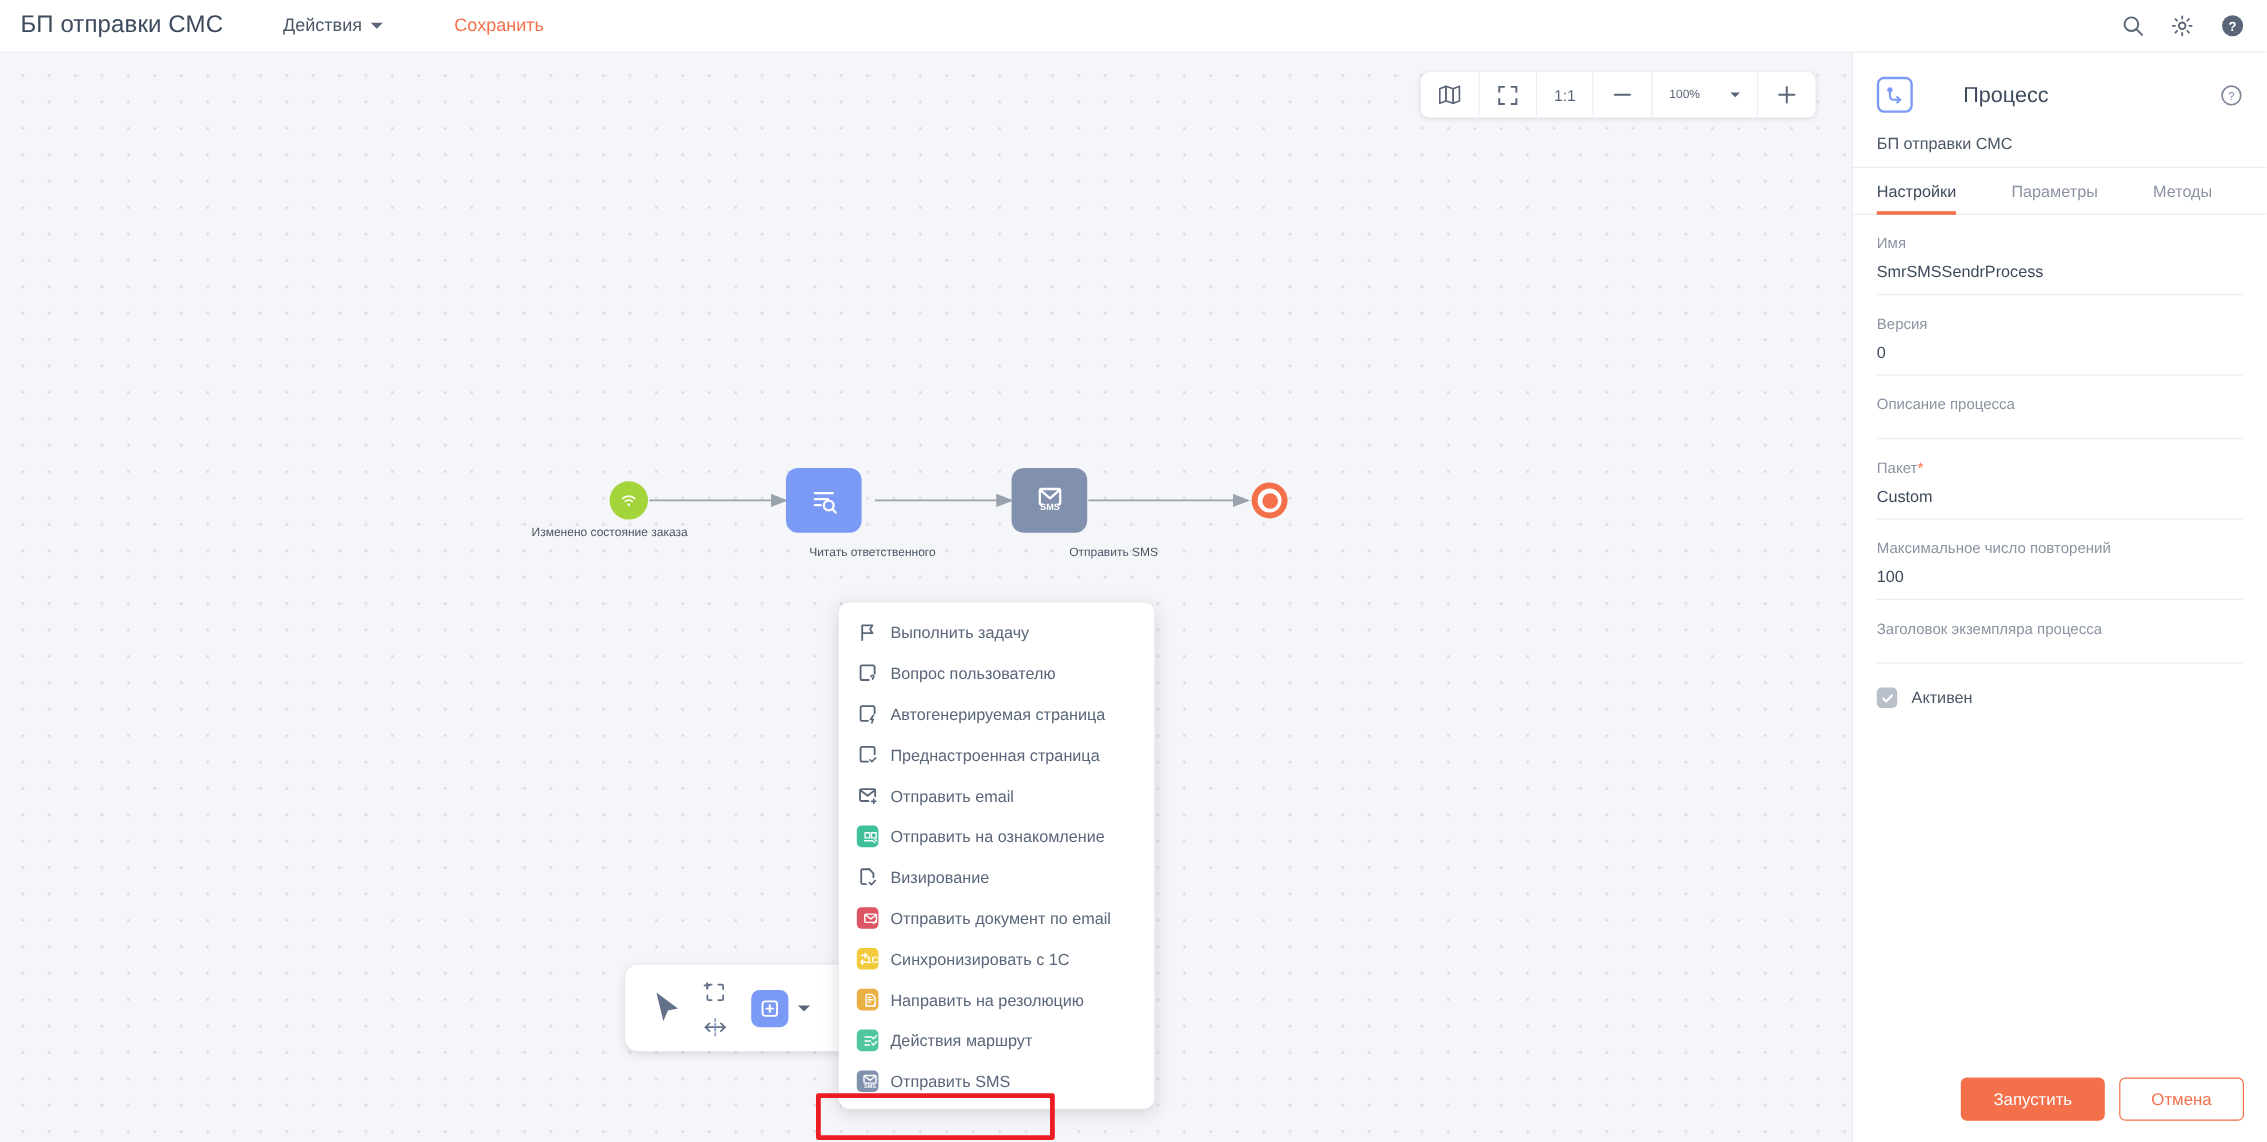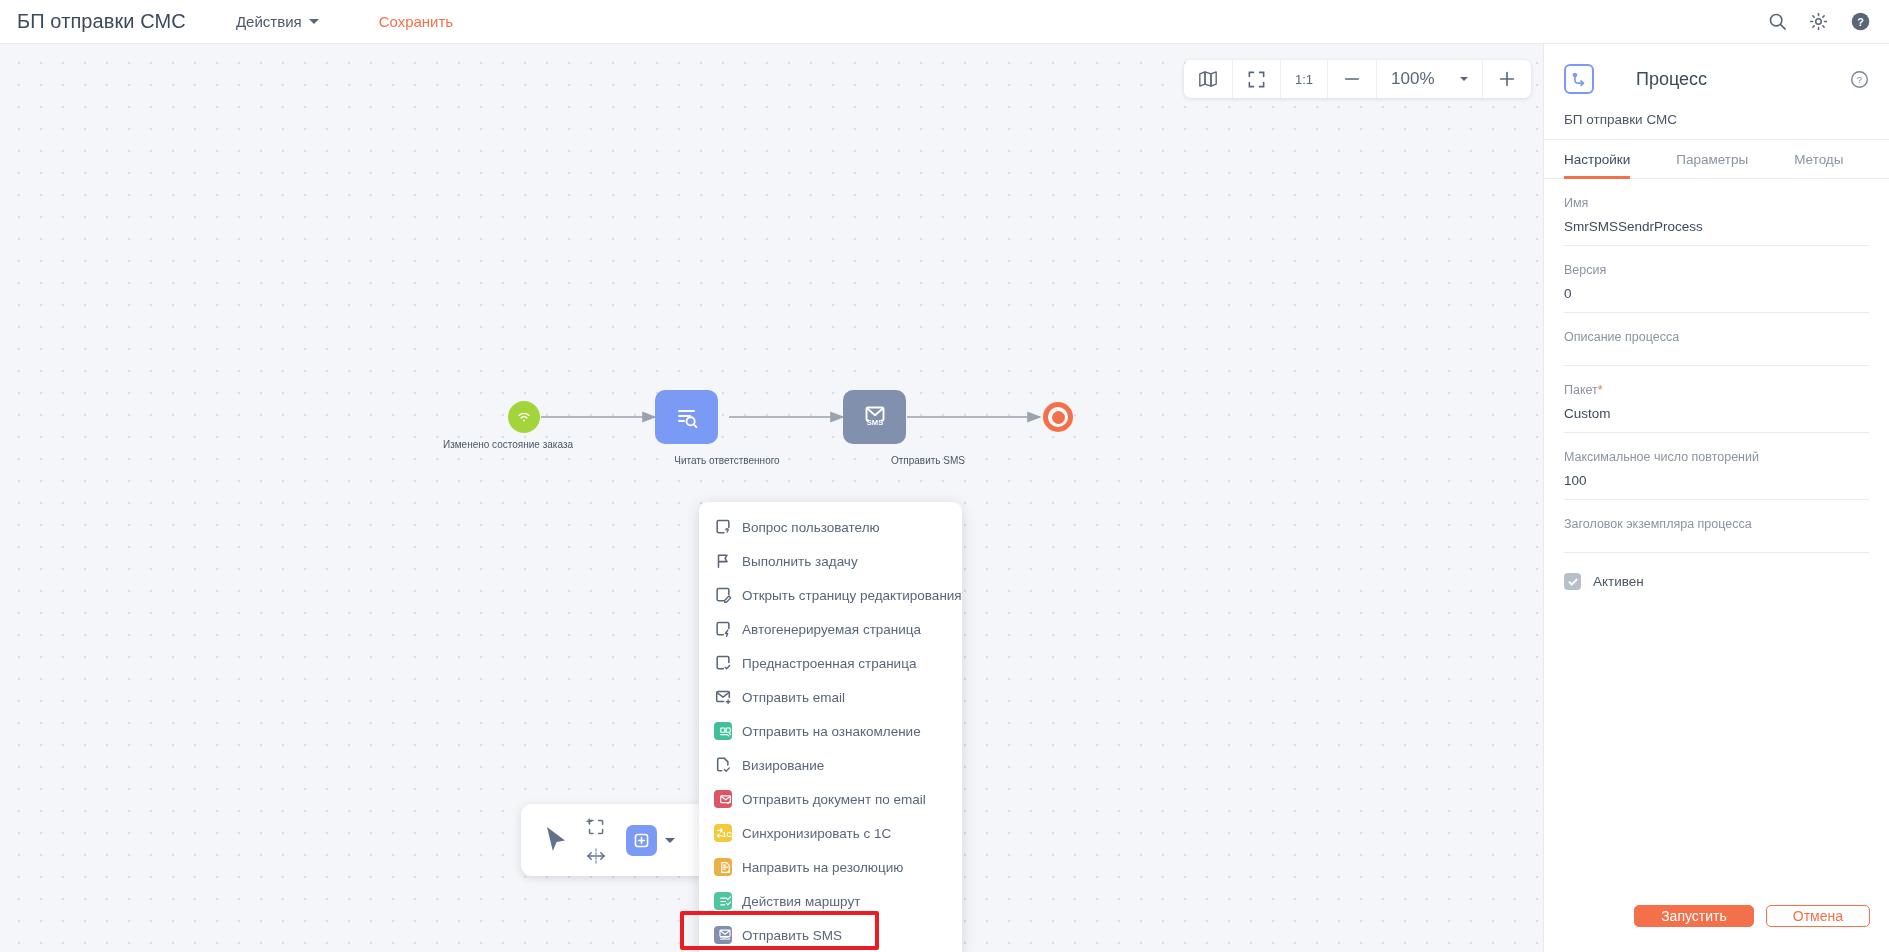--- a/index.html
+++ b/index.html
@@ -51,21 +51,21 @@
     height: 38px; background: #fff; border-radius: 7px;
     box-shadow: 0 1px 4px rgba(40,50,70,.13);
     display: flex; align-items: stretch;
   }
   .zb {
     display: flex; align-items: center; justify-content: center;
     padding: 0 14px; color: #5a6678; cursor: pointer;
     border-right: 1px solid #eceef3; font-size: 13px;
   }
   .zb:last-child { border-right: none; }
-  .zb-pct { gap: 25px; font-size: 17px; }
+  .zb-pct { gap: 25px; font-size: 10px; }
   .caret-sm {
     width: 0; height: 0; border-left: 4px solid transparent;
     border-right: 4px solid transparent; border-top: 4px solid #5a6678;
   }
 
   
   .flow { position: absolute; top: 0; left: 0; width: 1543px; height: 908px; }
   .node-label {
     position: absolute; font-size: 10px; color: #4b5666;
     text-align: center; line-height: 15px; width: 200px;
@@ -184,21 +184,21 @@
     display: flex; align-items: center; justify-content: center; color: #fff;
     cursor: pointer;
   }
   .chk-lbl { font-size: 13.5px; color: #4b5666; }
   .pnl-foot {
     position: absolute; bottom: 0; left: 0; width: 346px; height: 72px;
     background: #fff; display: flex; align-items: center;
     justify-content: flex-end; gap: 12px; padding-right: 20px;
   }
   .btn {
-    height: 22px; padding: 0 26px; border-radius: 5px; font-size: 14px;
+    height: 36px; padding: 0 26px; border-radius: 5px; font-size: 14px;
     display: flex; align-items: center; justify-content: center; cursor: pointer;
   }
   .btn-primary { background: #f4704a; color: #fff; border: 1px solid #f4704a; }
   .btn-ghost { background: #fff; color: #f4704a; border: 1px solid #f4704a; }
 </style>
 </head>
 <body>
 
 <div class="app">
 
@@ -340,45 +340,36 @@
       </span>
       <span class="ft-caret"></span>
     </div>
   </div>
 
   <div class="menu">
 
     <div class="mi">
       <span class="mi-ico">
         <svg width="18" height="18" viewBox="0 0 20 20" fill="none" stroke="#5a6678" stroke-width="1.7" stroke-linecap="round" stroke-linejoin="round">
+          <path d="M5 17V3.5h9.5l-2.2 3.6 2.2 3.6H5"></path>
+        </svg>
+      </span>
+      <span class="mi-label">Выполнить задачу</span>
+    </div>
+
+    <div class="mi">
+      <span class="mi-ico">
+        <svg width="18" height="18" viewBox="0 0 20 20" fill="none" stroke="#5a6678" stroke-width="1.7" stroke-linecap="round" stroke-linejoin="round">
           <path d="M16.5 10.6V4.2a1.5 1.5 0 0 0-1.5-1.5H5a1.5 1.5 0 0 0-1.5 1.5v10.6A1.5 1.5 0 0 0 5 16.3h6"></path>
           <path d="M13.2 13.2a1.3 1.3 0 1 1 1.5 1.3v1" stroke-width="1.5"></path>
         </svg>
       </span>
       <span class="mi-label">Вопрос пользователю</span>
     </div>
 
-    <div class="mi">
-      <span class="mi-ico">
-        <svg width="18" height="18" viewBox="0 0 20 20" fill="none" stroke="#5a6678" stroke-width="1.7" stroke-linecap="round" stroke-linejoin="round">
-          <path d="M5 17V3.5h9.5l-2.2 3.6 2.2 3.6H5"></path>
-        </svg>
-      </span>
-      <span class="mi-label">Выполнить задачу</span>
-    </div>
-
-    <div class="mi">
-      <span class="mi-ico">
-        <svg width="18" height="18" viewBox="0 0 20 20" fill="none" stroke="#5a6678" stroke-width="1.7" stroke-linecap="round" stroke-linejoin="round">
-          <path d="M16.5 9.5V4.2a1.5 1.5 0 0 0-1.5-1.5H5a1.5 1.5 0 0 0-1.5 1.5v10.6A1.5 1.5 0 0 0 5 16.3h5.4"></path>
-          <path d="M16.6 11.2 11.8 16v2h2l4.8-4.8z" stroke-width="1.5"></path>
-        </svg>
-      </span>
-      <span class="mi-label">Открыть страницу редактирования</span>
-    </div>
 
     <div class="mi">
       <span class="mi-ico">
         <svg width="18" height="18" viewBox="0 0 20 20" fill="none" stroke="#5a6678" stroke-width="1.7" stroke-linecap="round" stroke-linejoin="round">
           <path d="M16.5 9.5V4.2a1.5 1.5 0 0 0-1.5-1.5H5a1.5 1.5 0 0 0-1.5 1.5v10.6A1.5 1.5 0 0 0 5 16.3h5.4"></path>
           <path d="M15.4 11.2 12.6 15h2.6l-1.3 3.2" fill="none" stroke-width="1.5"></path>
         </svg>
       </span>
       <span class="mi-label">Автогенерируемая страница</span>
     </div>

